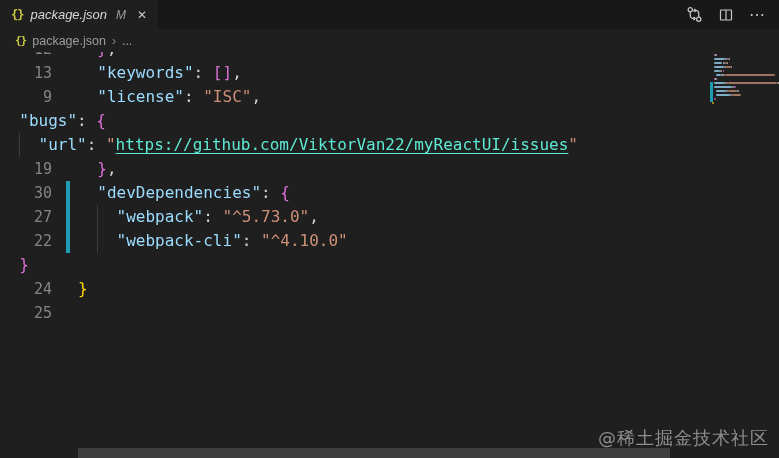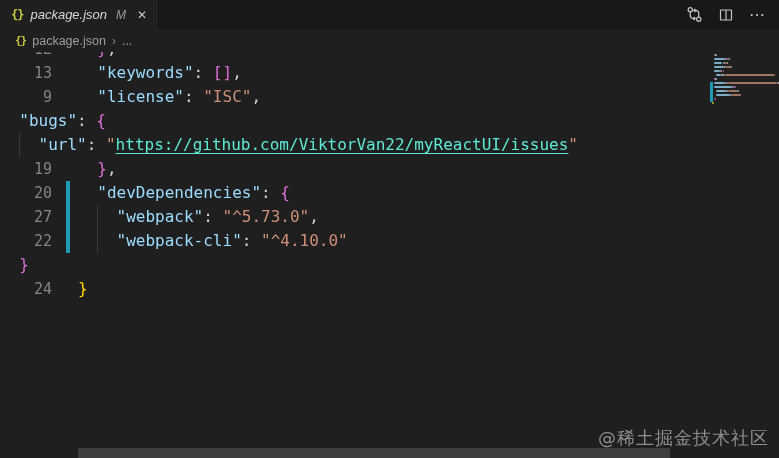--- a/index.html
+++ b/index.html
@@ -123,21 +123,21 @@
           <div class="code"><span class="guide"></span><span class="tk-pun">    </span><span class="tk-key">"url"</span><span class="tk-pun">: </span><span class="tk-str">"</span><span class="tk-link">https://github.com/ViktorVan22/myReactUI/issues</span><span class="tk-str">"</span></div>
         </div>
         <div class="code-line">
           <div class="gutter">
             <span class="ln">19</span>
           </div>
           <div class="code"><span class="tk-pun">  </span><span class="tk-b1">}</span><span class="tk-pun">,</span></div>
         </div>
         <div class="code-line">
           <div class="gutter">
-            <span class="ln">20</span>
+            <span class="ln">30</span>
             <span class="gitmark"></span>
           </div>
           <div class="code"><span class="tk-pun">  </span><span class="tk-key">"devDependencies"</span><span class="tk-pun">: </span><span class="tk-b1">{</span></div>
         </div>
         <div class="code-line">
           <div class="gutter">
             <span class="ln">27</span>
             <span class="gitmark"></span>
           </div>
           <div class="code"><span class="guide"></span><span class="tk-pun">    </span><span class="tk-key">"webpack"</span><span class="tk-pun">: </span><span class="tk-str">"^5.73.0"</span><span class="tk-pun">,</span></div>
@@ -152,20 +152,23 @@
         <div class="code-line">
           <div class="code"><span class="tk-pun">  </span><span class="tk-b1">}</span></div>
         </div>
         <div class="code-line">
           <div class="gutter">
             <span class="ln">24</span>
           </div>
           <div class="code"><span class="tk-b0">}</span></div>
         </div>
         <div class="code-line">
+          <div class="gutter">
+            <span class="ln">25</span>
+          </div>
           <div class="code"></div>
         </div>
       </div>
     <div class="minimap">
         <span class="mm-seg" style="left: 4.1px; top: 2px; width: 1.5px; background: rgb(218, 112, 214);"></span>
         <span class="mm-seg" style="left: 5.15px; top: 2px; width: 1.5px; background: rgb(212, 212, 212);"></span>
         <span class="mm-seg" style="left: 4.1px; top: 6px; width: 10.5px; background: rgb(156, 220, 254);"></span>
         <span class="mm-seg" style="left: 14.6px; top: 6px; width: 2.1px; background: rgb(212, 212, 212);"></span>
         <span class="mm-seg" style="left: 16.7px; top: 6px; width: 2.1px; background: rgb(218, 112, 214);"></span>
         <span class="mm-seg" style="left: 18.8px; top: 6px; width: 1.5px; background: rgb(212, 212, 212);"></span>

